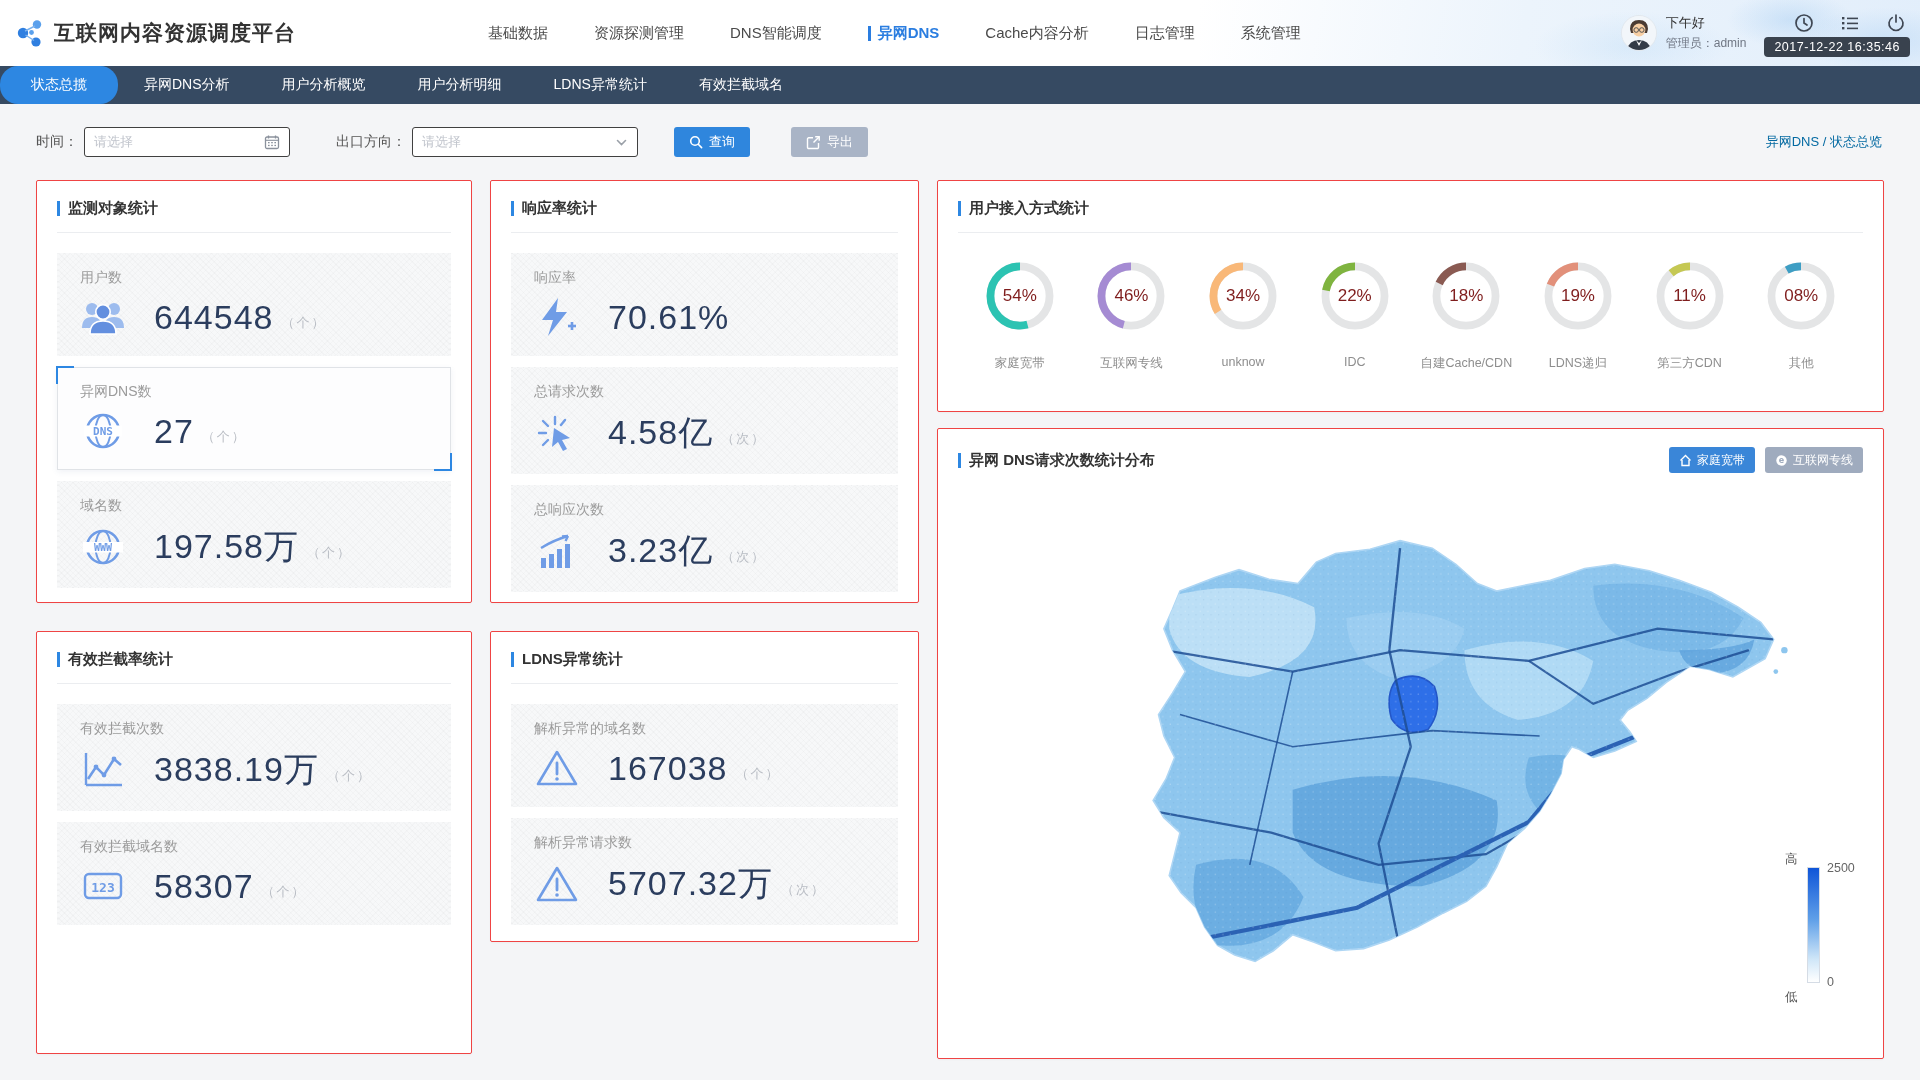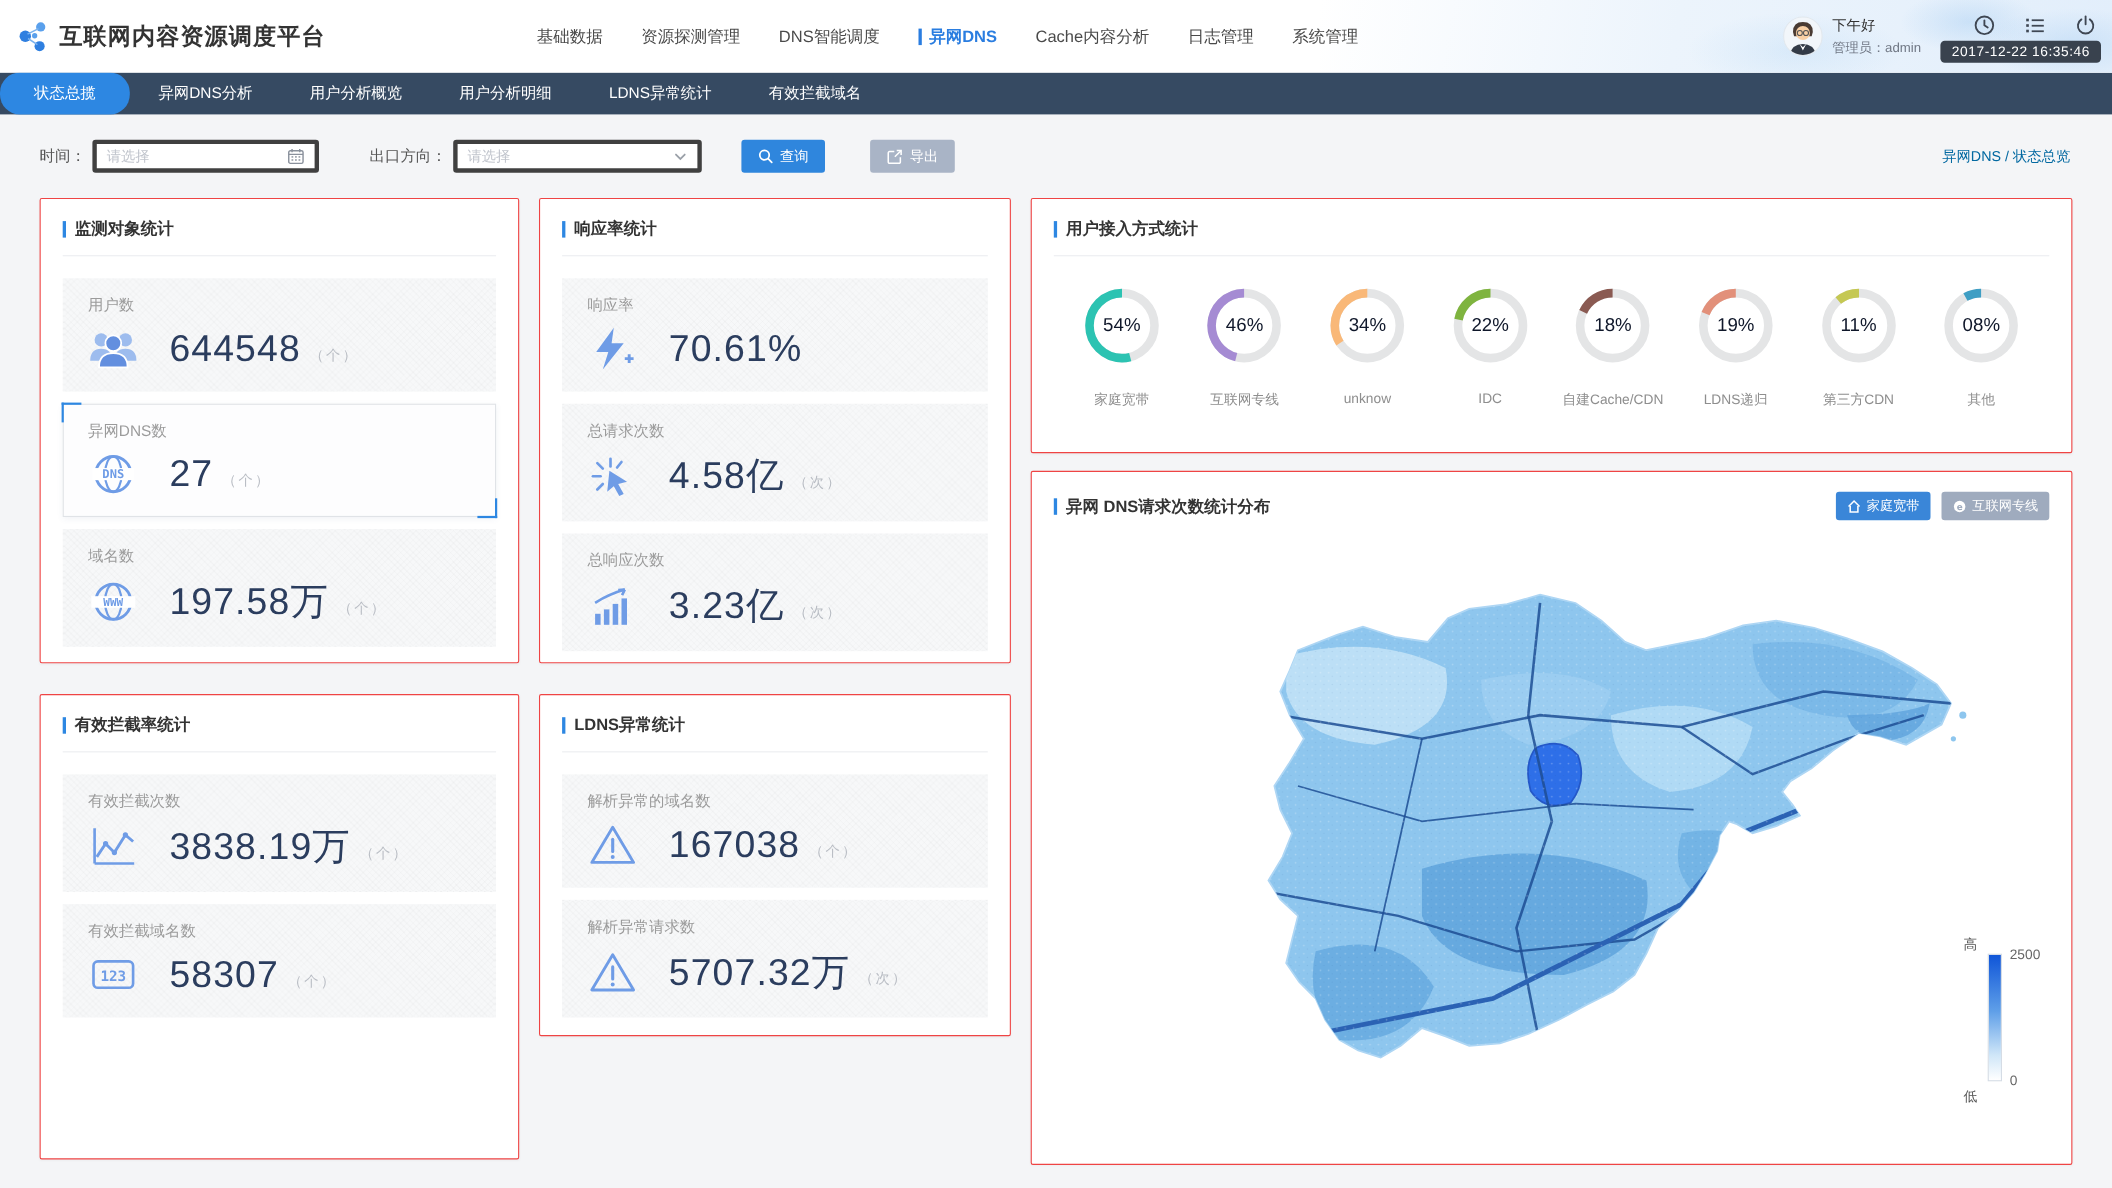--- a/index.html
+++ b/index.html
@@ -9,21 +9,21 @@
   
   .header { position:relative; height:66px; background:#ffffff; z-index:5; }
   .header-deco { position:absolute; right:0; top:0; width:720px; height:66px;
     background:
       radial-gradient(90px 40px at 82% 30%, rgba(120,180,235,.25), transparent 70%),
       radial-gradient(140px 50px at 60% 70%, rgba(140,195,240,.18), transparent 70%),
       radial-gradient(120px 46px at 95% 60%, rgba(120,180,235,.22), transparent 70%),
       linear-gradient(100deg, rgba(255,255,255,0) 0%, #ecf4fc 45%, #e2eefb 100%); }
   .brand { position:absolute; left:16px; top:0; height:66px; display:flex; align-items:center; gap:8px; }
   .brand-title { font-size:21px; font-weight:bold; color:#333; letter-spacing:1px; }
-  .topnav { position:absolute; left:488px; top:0; height:66px; display:flex; align-items:center; gap:35px;justify-content:center; }
+  .topnav { position:absolute; left:488px; top:0; height:66px; display:flex; align-items:center; gap:46px;justify-content:center; }
   .topnav-item { font-size:15px; color:#4a4a4a; cursor:pointer; white-space:nowrap; display:flex; align-items:center; }
   .topnav-item.active { color:#2a7de0; font-weight:bold; }
   .topnav-item.active::before { content:""; width:3px; height:15px; background:#2a7de0; margin-right:7px; }
   .header-right { position:absolute; right:10px; top:0; height:66px; display:flex; align-items:center; gap:18px; }
   .user-block { display:flex; align-items:center; gap:9px; }
   .avatar { width:36px; height:36px; border-radius:50%; background:#eef2f6; overflow:hidden;
     border:1px solid #e2e8ee; }
   .greet-col { display:flex; flex-direction:column; gap:3px; }
   .greet { font-size:13px; color:#333; }
   .admin { font-size:12px; color:#707784; }
@@ -36,21 +36,21 @@
   
   .tabbar { height:38px; background:#364a62; display:flex; }
   .tab { min-width:118px; padding:0 26px; display:flex; align-items:center; justify-content:center;
     color:#fff; font-size:14px; cursor:pointer; white-space:nowrap;border-radius:18px; }
   .tab.active { background:#2d87e2; }
 
   
   .main { padding:0 36px; }
   .filter-row { height:76px; display:flex; align-items:center; position:relative; }
   .f-label { font-size:14px; color:#555; margin-right:6px; }
-  .f-input { height:30px; background:#fff; border:4px solid #404040; border-radius:3px;
+  .f-input { height:30px; background:#fff; border:1px solid #404040; border-radius:3px;
     display:flex; align-items:center; justify-content:space-between; padding:0 9px; cursor:pointer; }
   .f-input .ph { font-size:13px; color:#c0c4cc; }
   .time-input { width:206px; margin-right:46px; }
   .dir-input { width:226px; margin-right:36px; }
   .btn { height:30px; border-radius:3px; display:flex; align-items:center; gap:6px;
     color:#fff; font-size:13px; padding:0 15px; cursor:pointer; border:none; }
   .btn-query { background:#2f86dd; margin-right:16px; }
   .btn-export { background:#a9b4c6;margin-left:25px; }
   .breadcrumb { position:absolute; right:2px; font-size:13px; color:#0369a1;margin-left:36px; }
 
@@ -86,21 +86,21 @@
 
   
   .access-card { height:232px; }
   .donut-row { display:flex; justify-content:space-around; padding:4px 6px 0; }
   .donut-cell { display:flex; flex-direction:column; align-items:center; width:110px; }
   .donut-wrap { position:relative; width:78px; height:78px; }
   .donut-svg { width:78px; height:78px; transform:scaleX(-1); }
   .donut-track { fill:none; stroke:#e4e5e6; stroke-width:4.2; }
   .donut-arc { fill:none; stroke-width:4.2; transform:rotate(-90deg); transform-origin:50% 50%; }
   .donut-pct { position:absolute; inset:0; display:flex; align-items:center; justify-content:center;
-    font-size:17px; color:#0f172a; }
+    font-size:17px; color:#7f1d1d; }
   .donut-label { margin-top:20px; font-size:12.5px; color:#8e8e8e; white-space:nowrap; }
 
   
   .map-card { height:631px; position:relative; }
   .map-btns { display:flex; gap:10px; }
   .map-btn { height:26px; border-radius:3px; padding:0 10px; font-size:12px; color:#fff;
     display:flex; align-items:center; gap:5px; cursor:pointer; }
   .map-btn.active { background:#3a86d8; }
   .map-btn.inactive { background:#9fabbe; }
   .map-area { position:relative; height:556px; margin-top:4px; }

